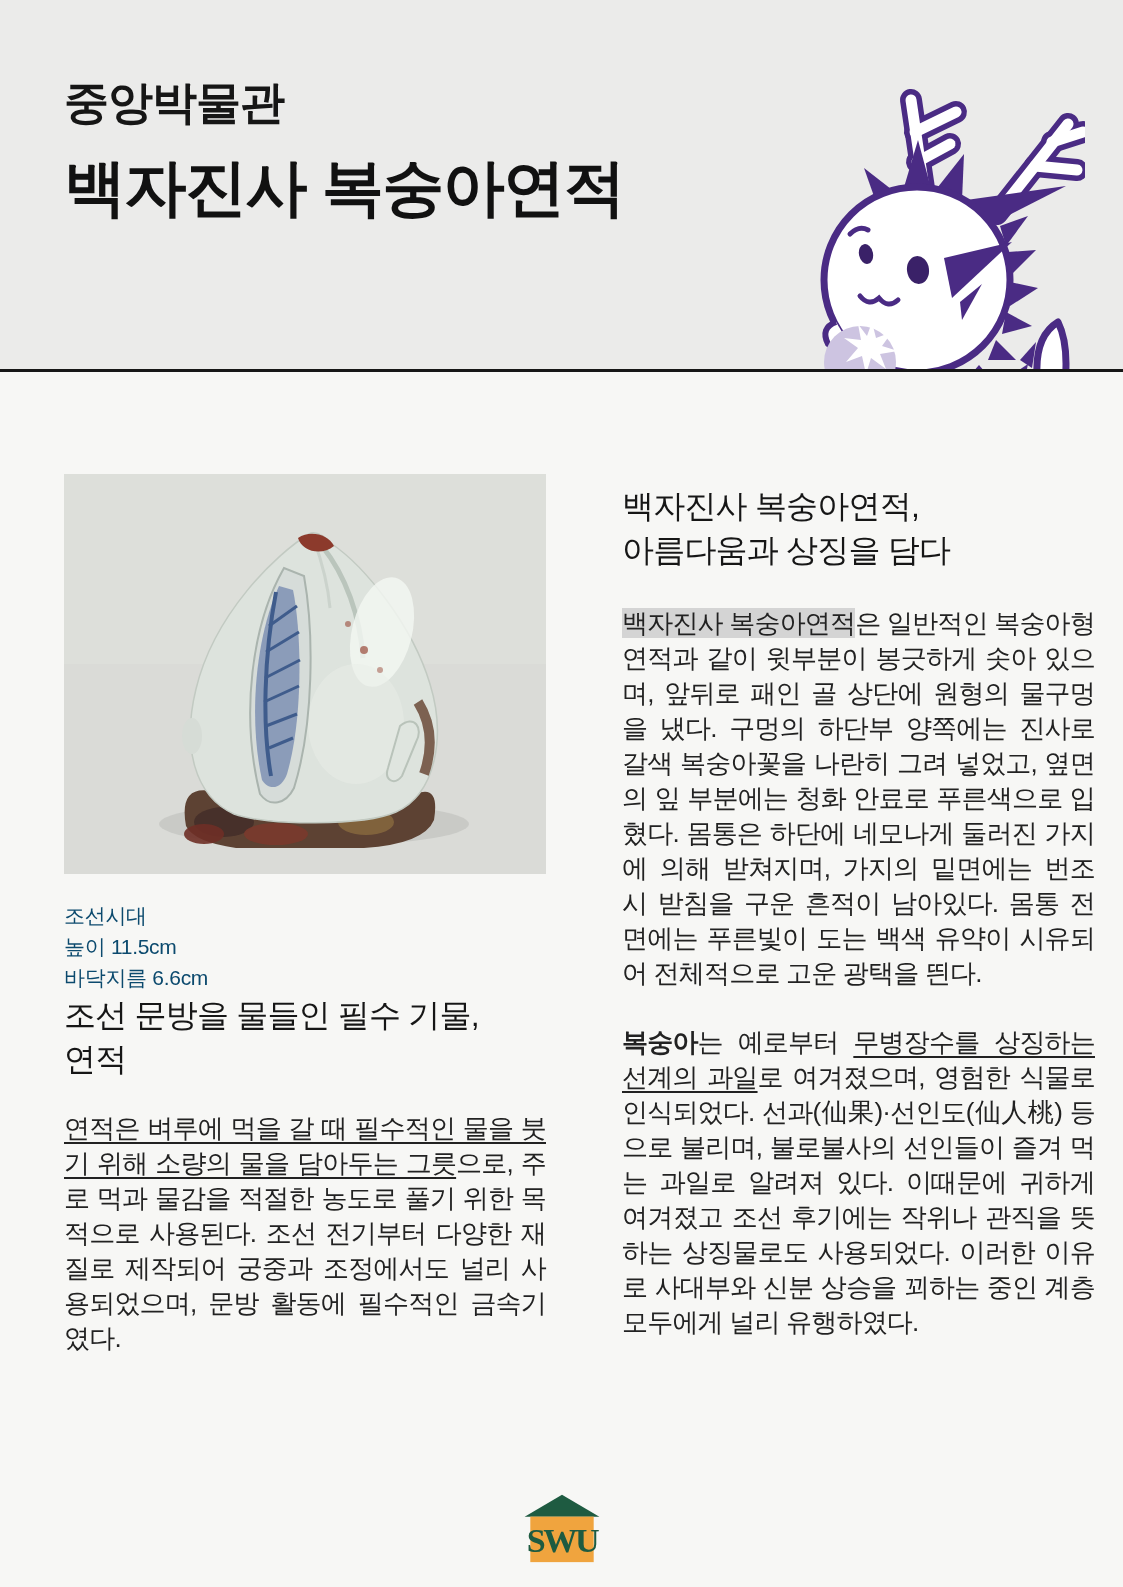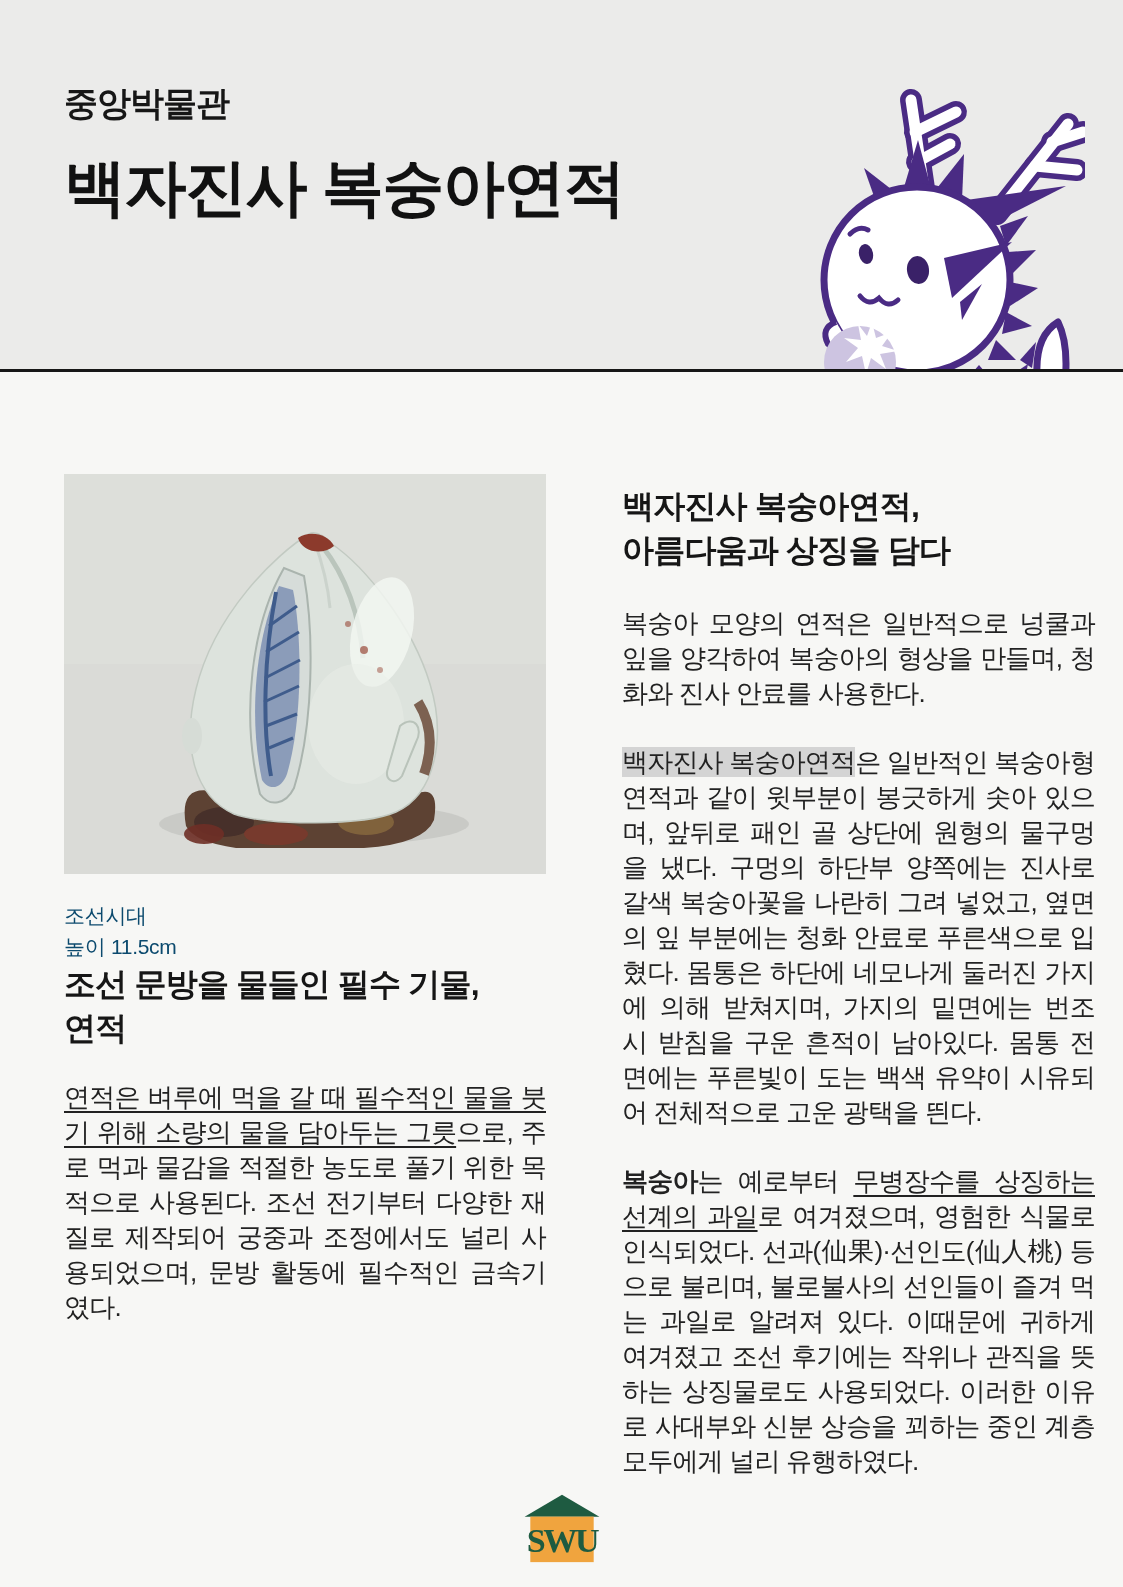--- a/index.html
+++ b/index.html
@@ -13,40 +13,40 @@
   }
   
   .header{
     position:relative;
     height:372px;
     background:#ebebea;
     border-bottom:3px solid #171717;
     overflow:hidden;
   }
   .header-text{ position:absolute; left:64px; top:66px; }
-  .hdr-line{ font-size:34px; line-height:74px; font-weight:600; letter-spacing:-1px; color:#161616;}
+  .hdr-line{ font-size:45px; line-height:74px; font-weight:600; letter-spacing:-1px; color:#161616;}
   .hdr-title{ font-size:62px; line-height:80px; font-weight:800; letter-spacing:-1.5px; margin-top:8px; color:#111;}
   .mascot{ position:absolute; top:70px; right:38px; width:272px; height:330px; }
   
   .main{
     display:flex;
     padding:102px 28px 0 64px;
     column-gap:76px;
   }
   .col-left{ width:482px; flex:none; }
   .col-right{ flex:1; min-width:0; }
   .photo{
     width:482px; height:400px;
     background:#dadbd7;
     overflow:hidden;
   }
   .photo svg{ display:block; }
   .caption{ margin-top:26px; font-size:21px; line-height:31px; color:#0c4a6e; letter-spacing:-0.3px;}
   .section-heading{
-    font-size:32px; line-height:44px; font-weight:700; letter-spacing:-0.8px; color:#161616;
+    font-size:32px; line-height:44px; font-weight:400; letter-spacing:-0.8px; color:#161616;
   }
   .left-heading{ }
   .right-heading{ margin-top:10px; margin-bottom:34px; }
   .body-text{
     font-size:26px; line-height:35px; letter-spacing:-0.8px;
     text-align:justify; color:#222;
     margin-top:30px;
   }
   .col-right .body-text{ margin-top:0; }
   .col-right .body-text + .body-text{ margin-top:34px; }
@@ -170,37 +170,37 @@
 
         <path d="M336 252 C350 240 360 254 352 268 L338 302 C330 312 320 306 324 294 Z" fill="#dfe5df" stroke="#b9c3ba" stroke-width="2"></path>
         <path d="M354 228 q20 32 6 72" stroke="#6b4a38" stroke-width="10" fill="none" opacity="0.85"></path>
         <ellipse cx="128" cy="262" rx="10" ry="18" fill="#d6dcd6"></ellipse>
       </svg>
     </div>
 
     <div class="caption">
       <div>조선시대</div>
       <div>높이 11.5cm</div>
+      <div>바닥지름 6.6cm</div>
     </div>
 
     <div class="section-heading left-heading">
       <div>조선 문방을 물들인 필수 기물,</div>
       <div>연적</div>
     </div>
 
     <p class="body-text"><span class="u">연적은 벼루에 먹을 갈 때 필수적인 물을 붓기 위해 소량의 물을 담아두는 그릇</span><span>으로, 주로 먹과 물감을 적절한 농도로 풀기 위한 목적으로 사용된다. 조선 전기부터 다양한 재질로 제작되어 궁중과 조정에서도 널리 사용되었으며, 문방 활동에 필수적인 금속기였다.</span></p>
   </div>
 
   <div class="col-right">
     <div class="section-heading right-heading">
       <div>백자진사 복숭아연적,</div>
       <div>아름다움과 상징을 담다</div>
     </div>
 
-    <p class="body-text">복숭아 모양의 연적은 일반적으로 넝쿨과 잎을 양각하여 복숭아의 형상을 만들며, 청화와 진사 안료를 사용한다.</p>
 
     <p class="body-text"><span class="hl">백자진사 복숭아연적</span><span>은 일반적인 복숭아형 연적과 같이 윗부분이 봉긋하게 솟아 있으며, 앞뒤로 패인 골 상단에 원형의 물구멍을 냈다. 구멍의 하단부 양쪽에는 진사로 갈색 복숭아꽃을 나란히 그려 넣었고, 옆면의 잎 부분에는 청화 안료로 푸른색으로 입혔다. 몸통은 하단에 네모나게 둘러진 가지에 의해 받쳐지며, 가지의 밑면에는 번조 시 받침을 구운 흔적이 남아있다. 몸통 전면에는 푸른빛이 도는 백색 유약이 시유되어 전체적으로 고운 광택을 띈다.</span></p>
 
     <p class="body-text"><span class="b">복숭아</span><span>는 예로부터 </span><span class="u">무병장수를 상징하는 선계의 과일</span><span>로 여겨졌으며, 영험한 식물로 인식되었다. 선과(仙果)·선인도(仙人桃) 등으로 불리며, 불로불사의 선인들이 즐겨 먹는 과일로 알려져 있다. 이때문에 귀하게 여겨졌고 조선 후기에는 작위나 관직을 뜻하는 상징물로도 사용되었다. 이러한 이유로 사대부와 신분 상승을 꾀하는 중인 계층 모두에게 널리 유행하였다.</span></p>
   </div>
 </div>
 
 <div class="footer">
   <svg width="78" height="72" viewBox="0 0 96 88" xmlns="http://www.w3.org/2000/svg">
     <polygon points="2,30 48,3 94,30" fill="#1e5b41"></polygon>

